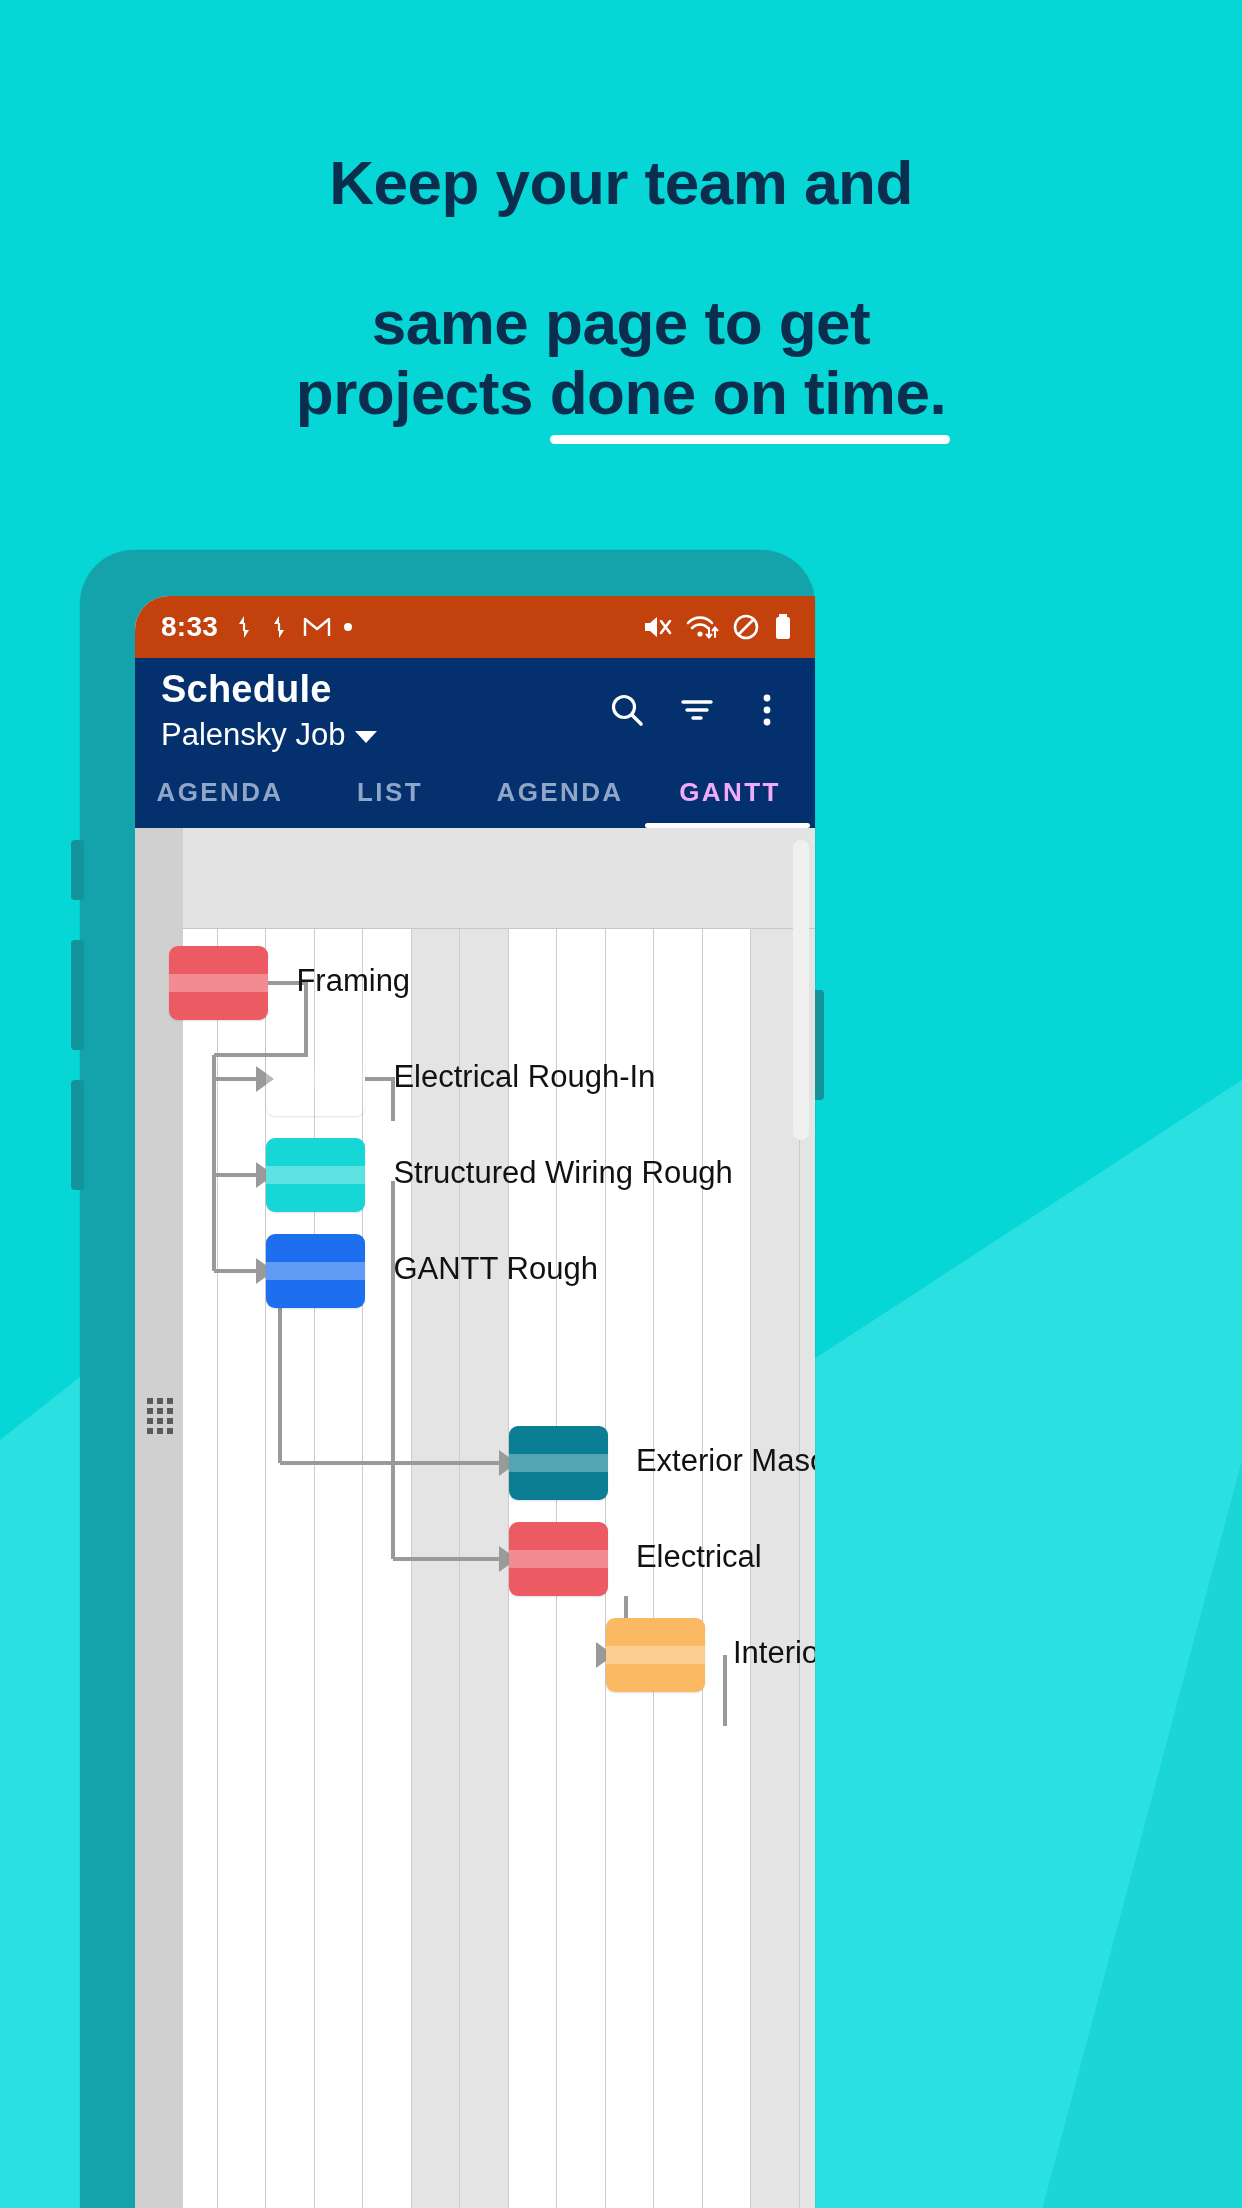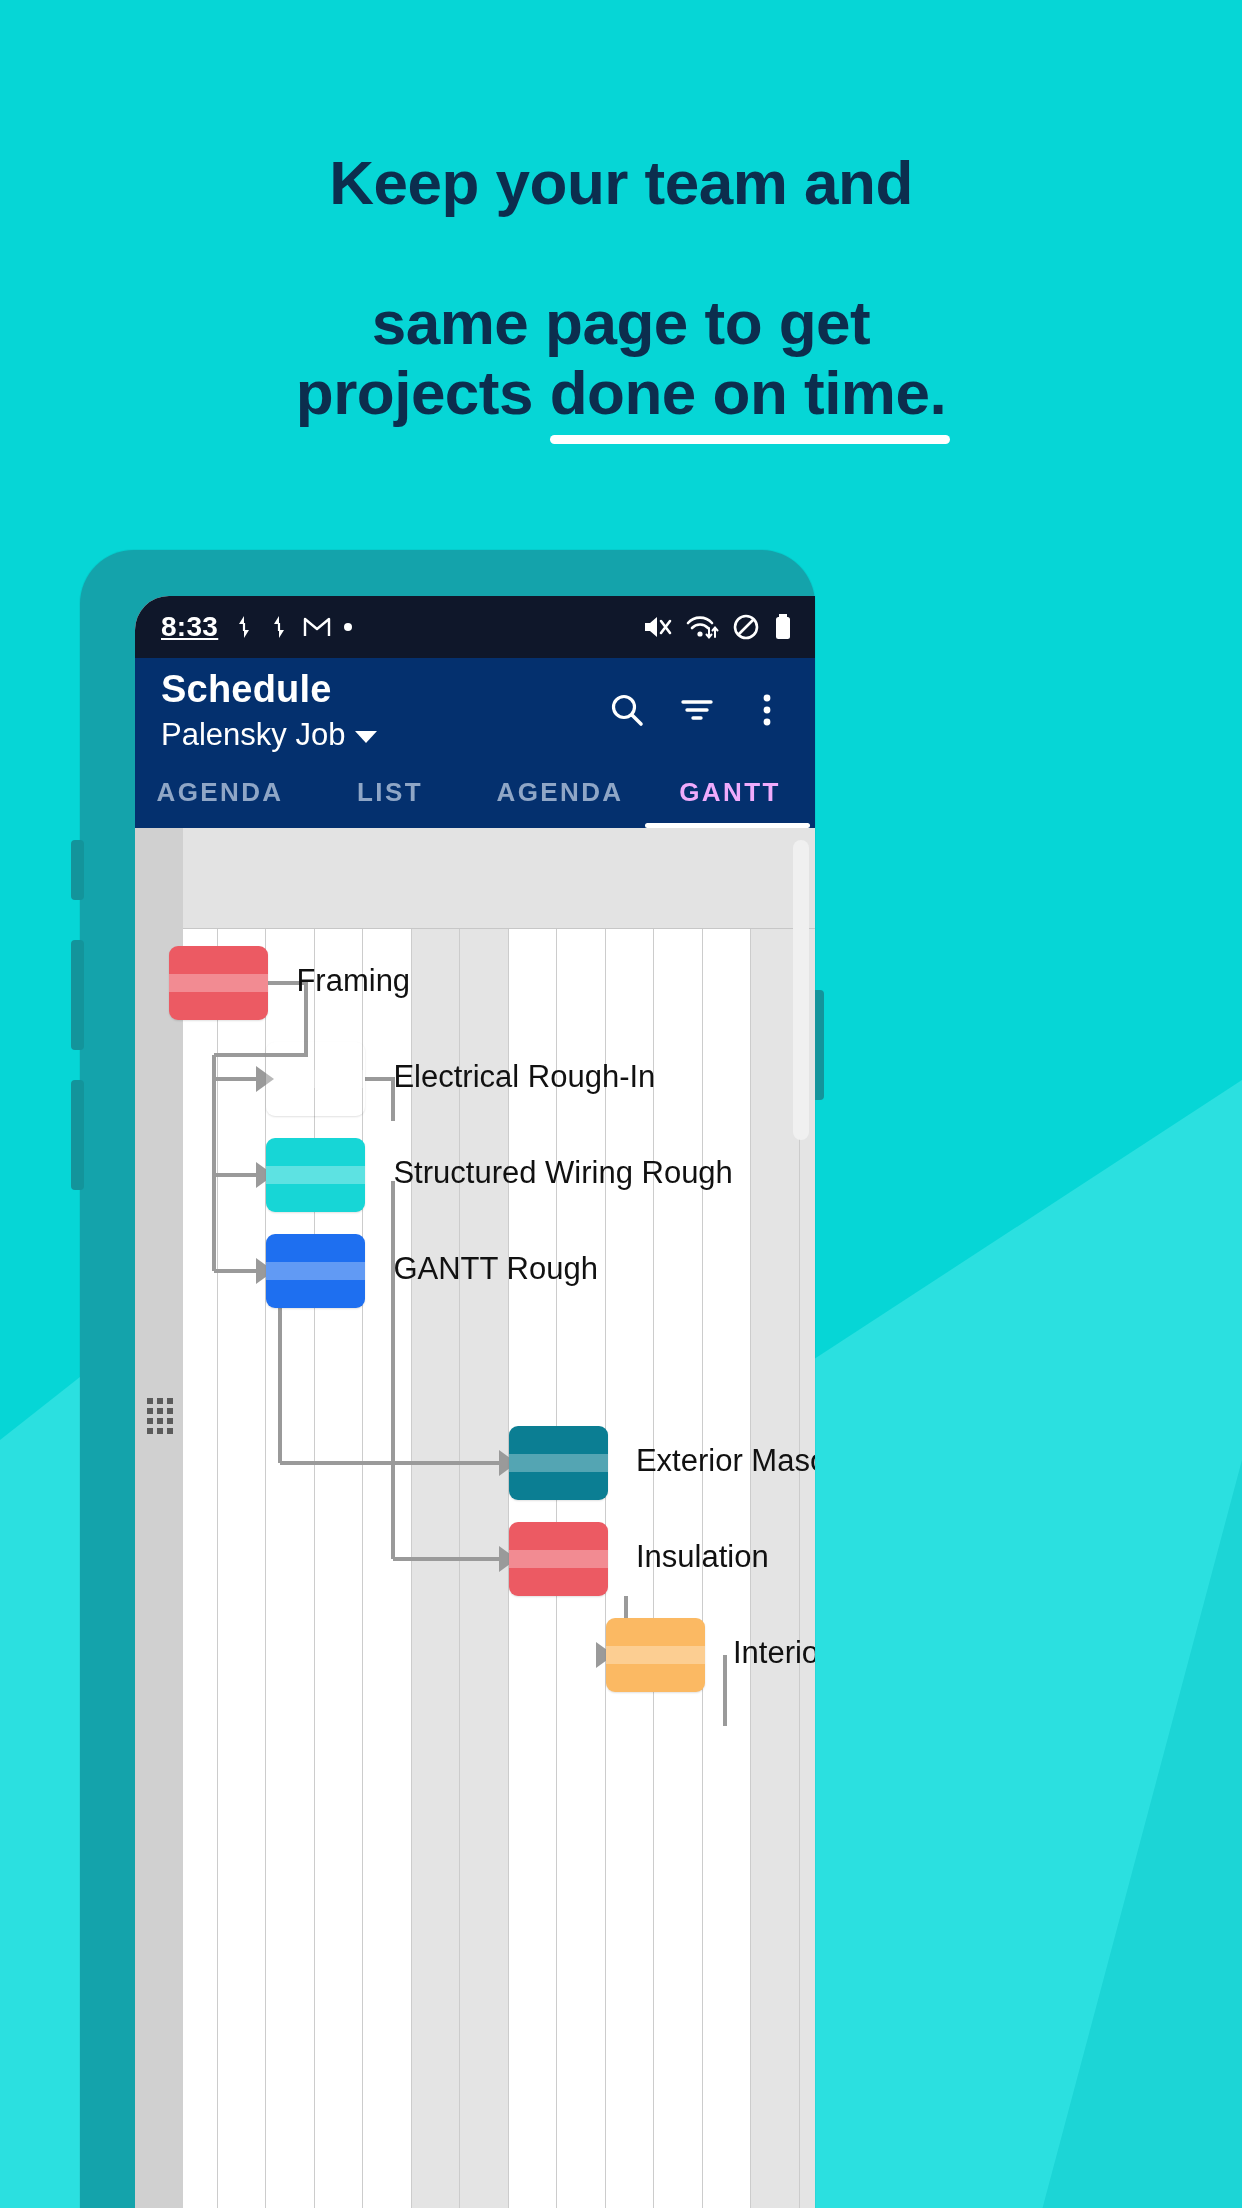--- a/index.html
+++ b/index.html
@@ -67,22 +67,22 @@
   }
 
   .screen{
     position:absolute;left:55px;top:46px;width:680px;height:1654px;
     overflow:hidden;background:#ffffff;
     border-top-left-radius:34px;
   }
 
   
   .statusbar{
-    position:relative;height:62px;background:#0f172a;color:#fff;
-    display:flex;align-items:center;padding:0 22px 0 26px;text-decoration:underline;
+    position:relative;height:62px;background:#c2410c;color:#fff;
+    display:flex;align-items:center;padding:0 22px 0 26px;
   }
   .sb-time{font-size:28px;font-weight:600;letter-spacing:.3px;}
   .sb-icons-l{display:flex;align-items:center;gap:13px;margin-left:15px;}
   .sb-spacer{flex:1;}
   .sb-icons-r{display:flex;align-items:center;gap:13px;}
   .sb-dot{width:8px;height:8px;border-radius:50%;background:#fff;display:inline-block;}
 
   
   .appbar{
     background:#04306E;color:#fff;padding:8px 0 0 0;position:relative;
@@ -319,21 +319,21 @@
             <div class="band"></div>
           </div>
           <div class="task-label" style="left: 258.425px; top: 423px;">GANTT Rough</div>
           <div class="bar" style="left: 373.5px; top: 598px; width: 99.425px; height: 74px; background: rgb(11, 126, 147);">
             <div class="band"></div>
           </div>
           <div class="task-label" style="left: 500.925px; top: 615px;">Exterior Masonry</div>
           <div class="bar" style="left: 373.5px; top: 694px; width: 99.425px; height: 74px; background: rgb(236, 90, 99);">
             <div class="band"></div>
           </div>
-          <div class="task-label" style="left: 500.925px; top: 711px;">Insulation</div>
+          <div class="task-label" style="left: 500.925px; top: 711px;">Electrical</div>
           <div class="bar" style="left: 470.5px; top: 790px; width: 99.425px; height: 74px; background: rgb(251, 185, 99);">
             <div class="band"></div>
           </div>
           <div class="task-label" style="left: 597.925px; top: 807px;">Interior Millwork</div>
           <div class="link" style="left: 0px; top: 0px; width: 100%; height: 100%;">
             <div class="seg" style="left: 133.425px; top: 153px; width: 40px; height: 4px;"></div>
             <div class="seg" style="left: 169.425px; top: 155px; width: 4px; height: 72px;"></div>
             <div class="seg" style="left: 79px; top: 225px; width: 94.425px; height: 4px;"></div>
             <div class="seg" style="left: 77px; top: 227px; width: 4px; height: 24px;"></div>
             <div class="seg" style="left: 79px; top: 249px; width: 46px; height: 4px;"></div>

